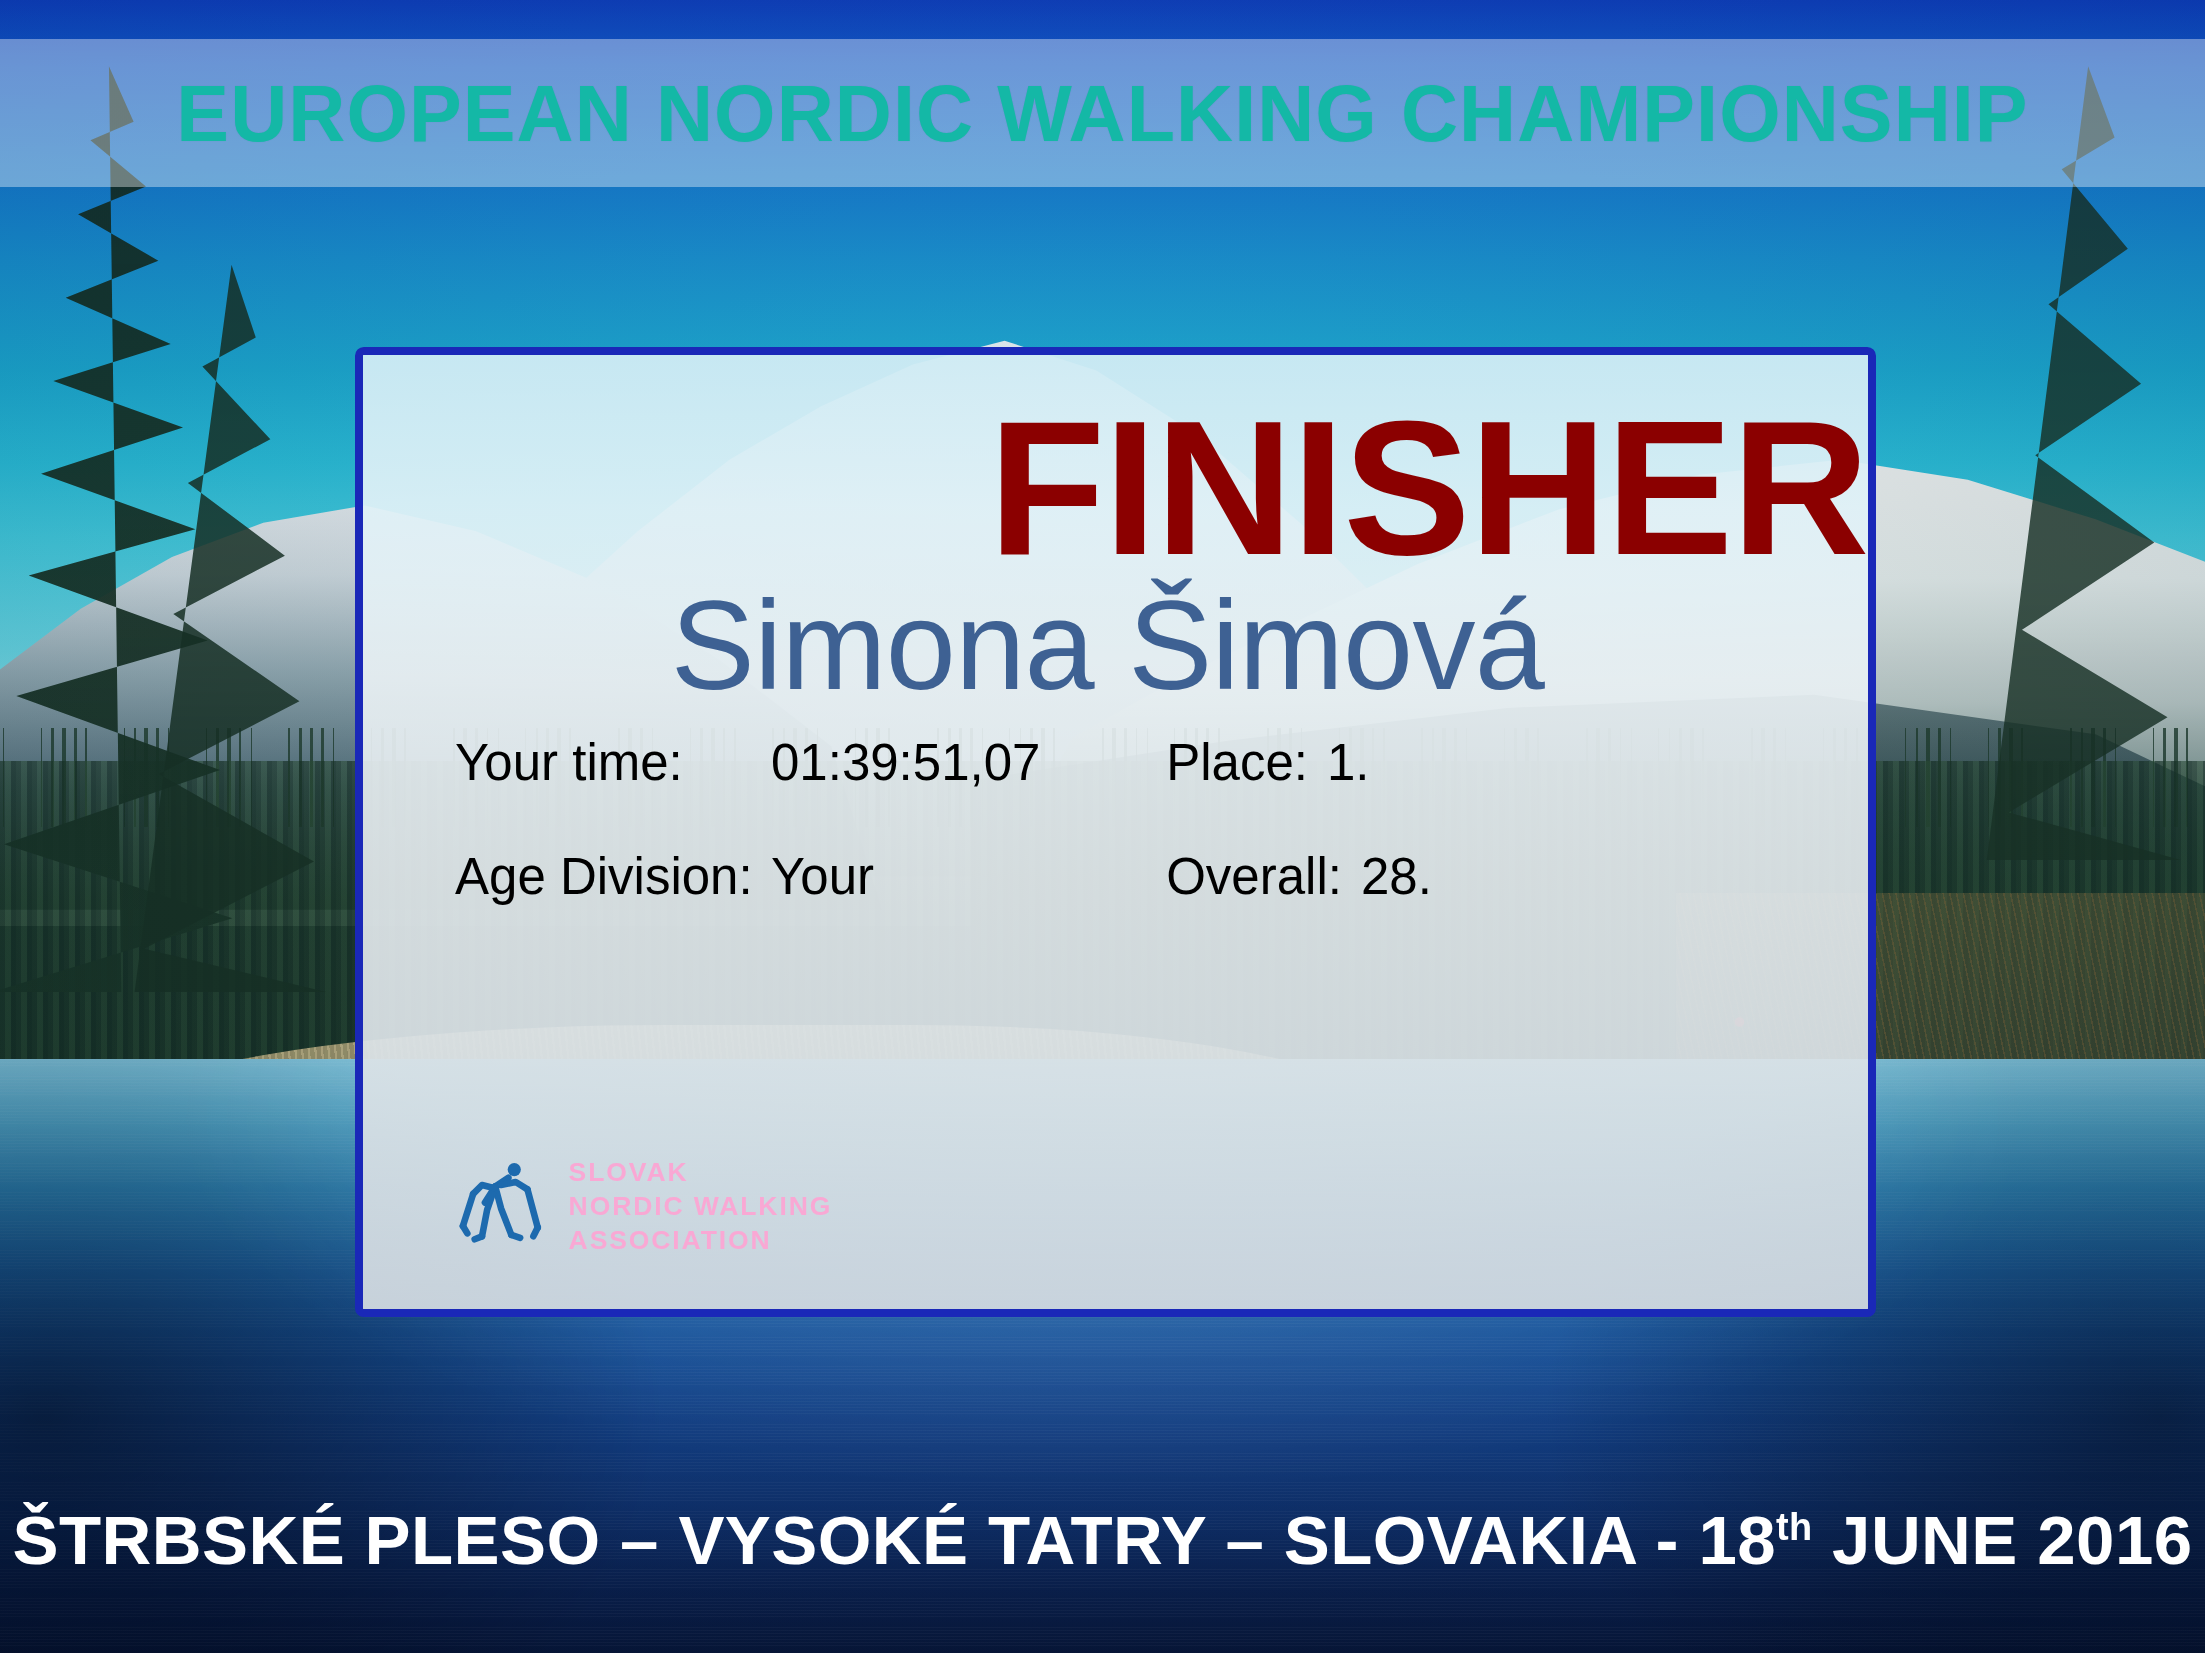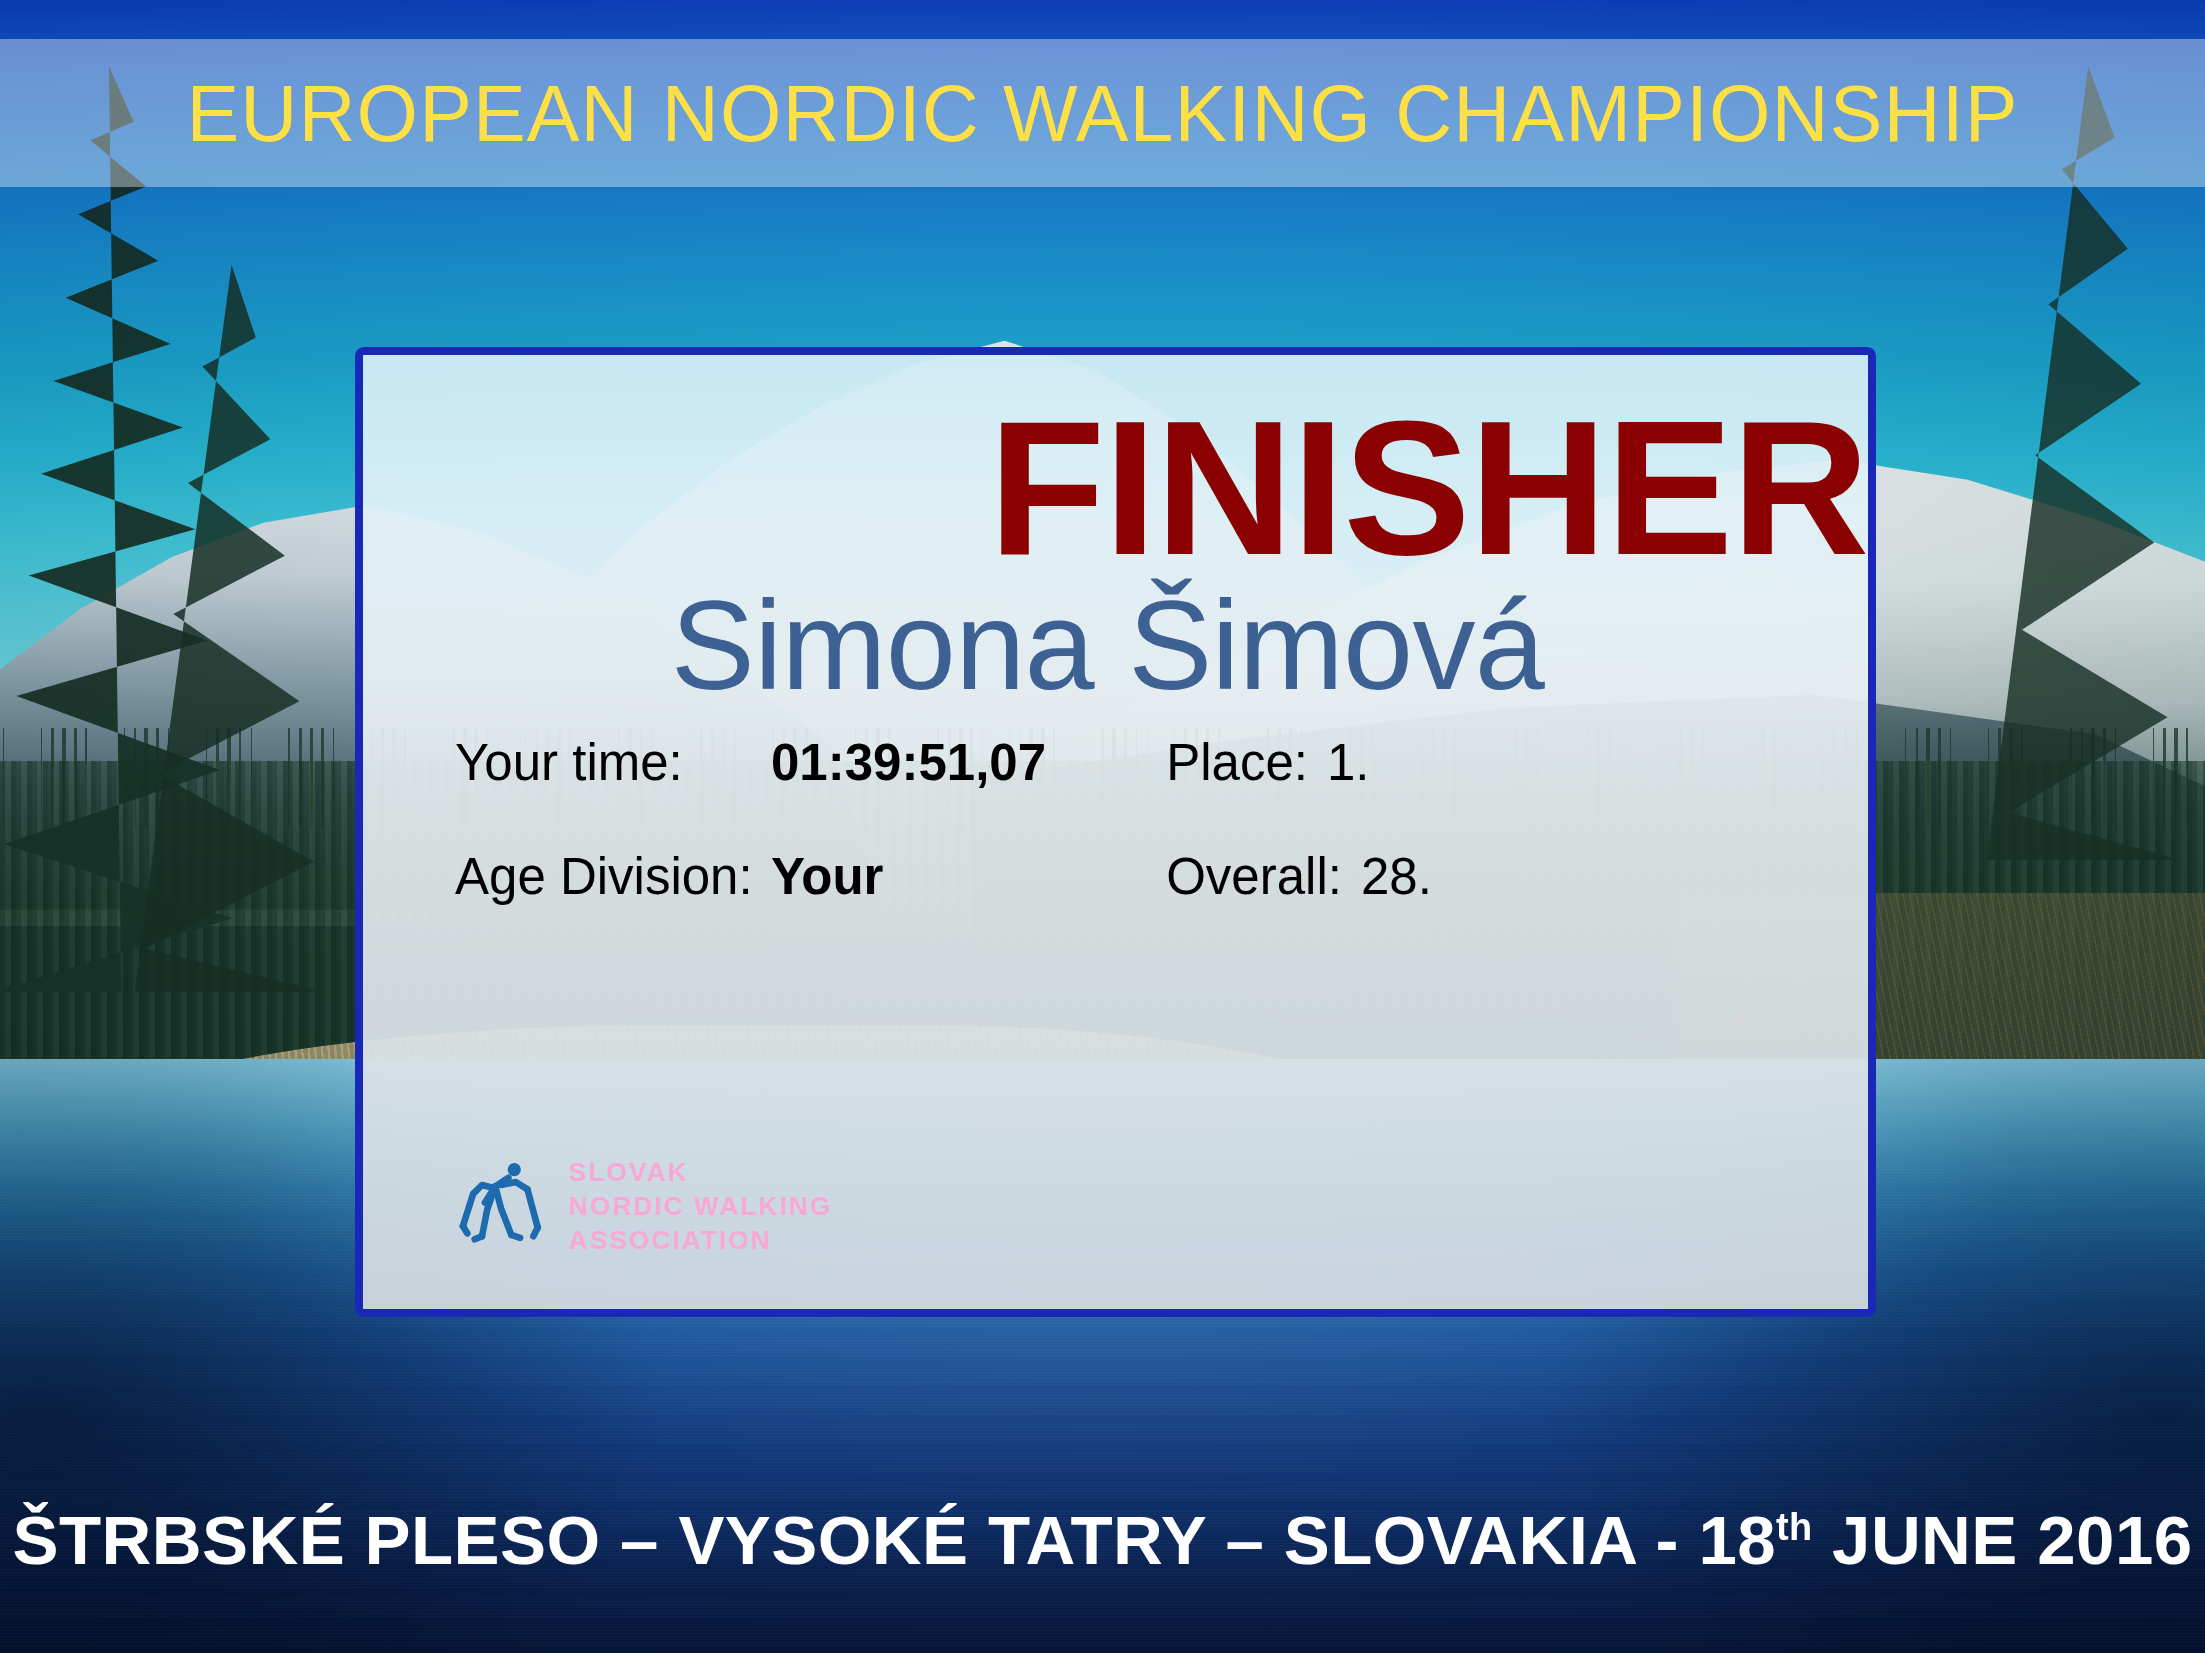--- a/index.html
+++ b/index.html
@@ -218,23 +218,23 @@
     width: 100%;
     height: 148px;
     background: rgba(255,255,255,0.38);
     display: flex;
     align-items: center;
     justify-content: center;
     box-sizing: border-box;
     padding: 0 44px;
   }
   .header-title {
-    color: #fde047;
+    color: #14b8a6;
     font-size: 79px;
-    font-weight: normal;
+    font-weight: bold;
     letter-spacing: 1.1px;
     line-height: 1;
     white-space: nowrap;
     text-shadow: 0 0 1.5px rgba(0,0,0,0.08);
     transform: scaleX(1.0);
   }
 
   
   .cert-panel {
     position: absolute;
@@ -302,21 +302,21 @@
     color: #000000;
     font-size: 51px;
     line-height: 1;
   }
   .detail-row {
     display: flex;
     align-items: baseline;
     margin-bottom: 63px;
   }
   .d-label  { width: 316px; flex: 0 0 316px; }
-  .d-value  { width: 382px; flex: 0 0 382px; font-weight: bold; }
+  .d-value  { width: 382px; flex: 0 0 382px; }
   .d-label2 { flex: 0 0 auto; margin-left: 13.2px; }
   .d-value2 { flex: 0 0 auto; margin-left: 19px; }
 
   
   .logo-block {
     position: absolute;
     left: 94px;
     top: 801px;
     display: flex;
     align-items: center;

